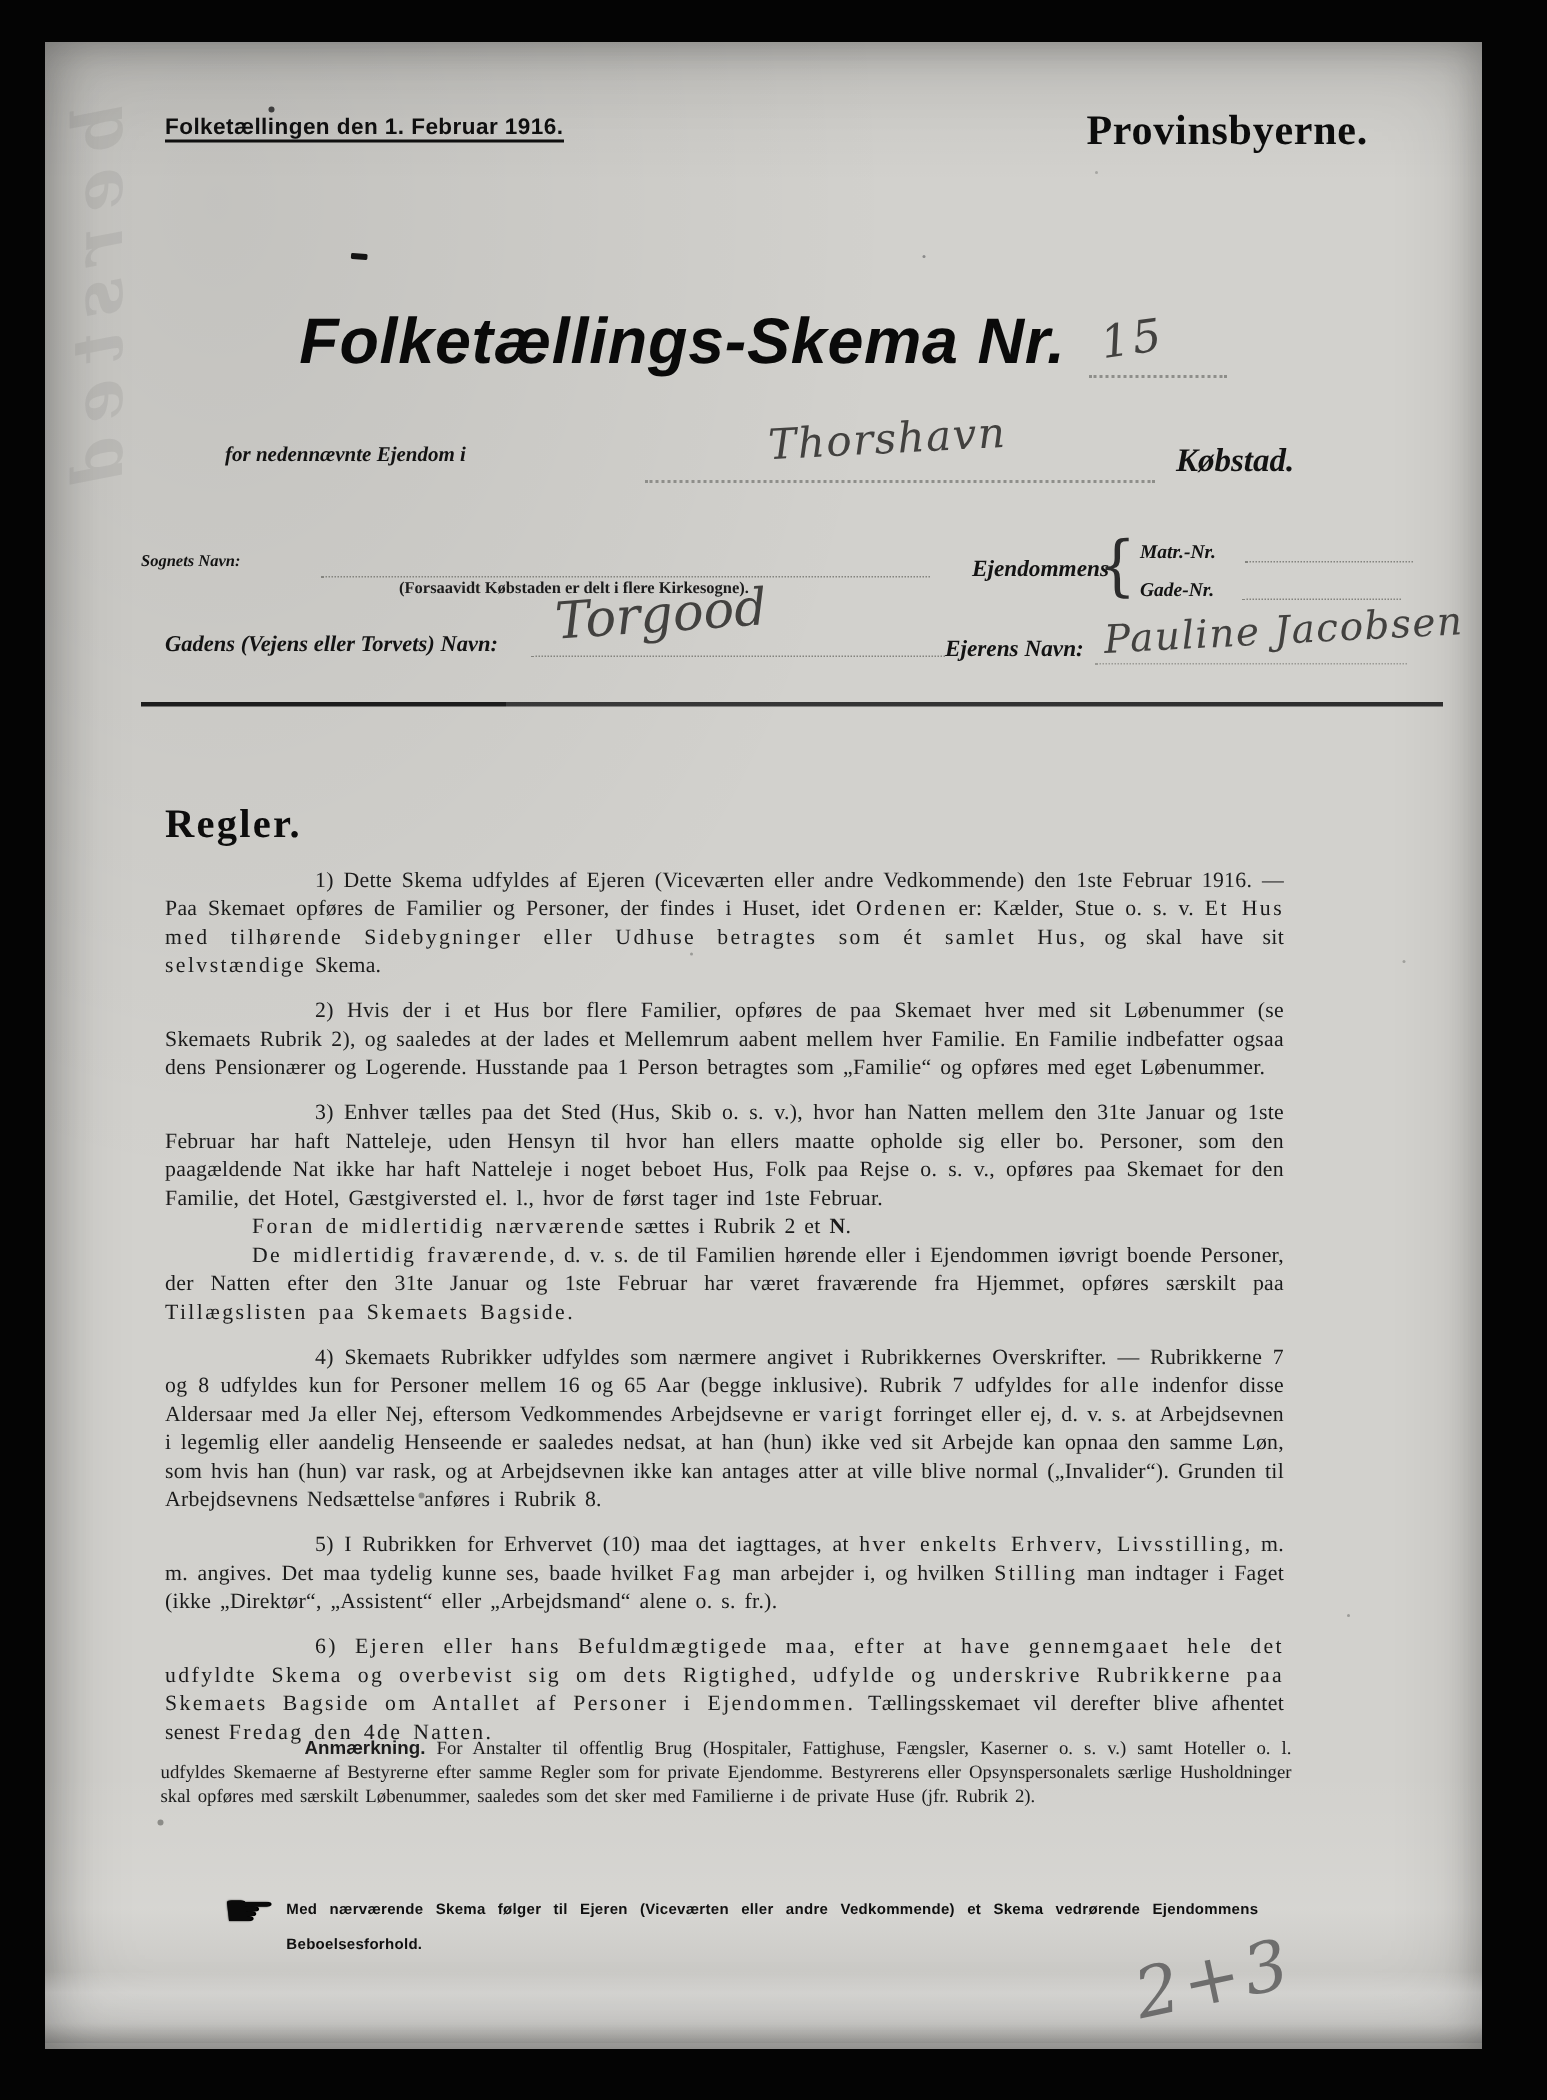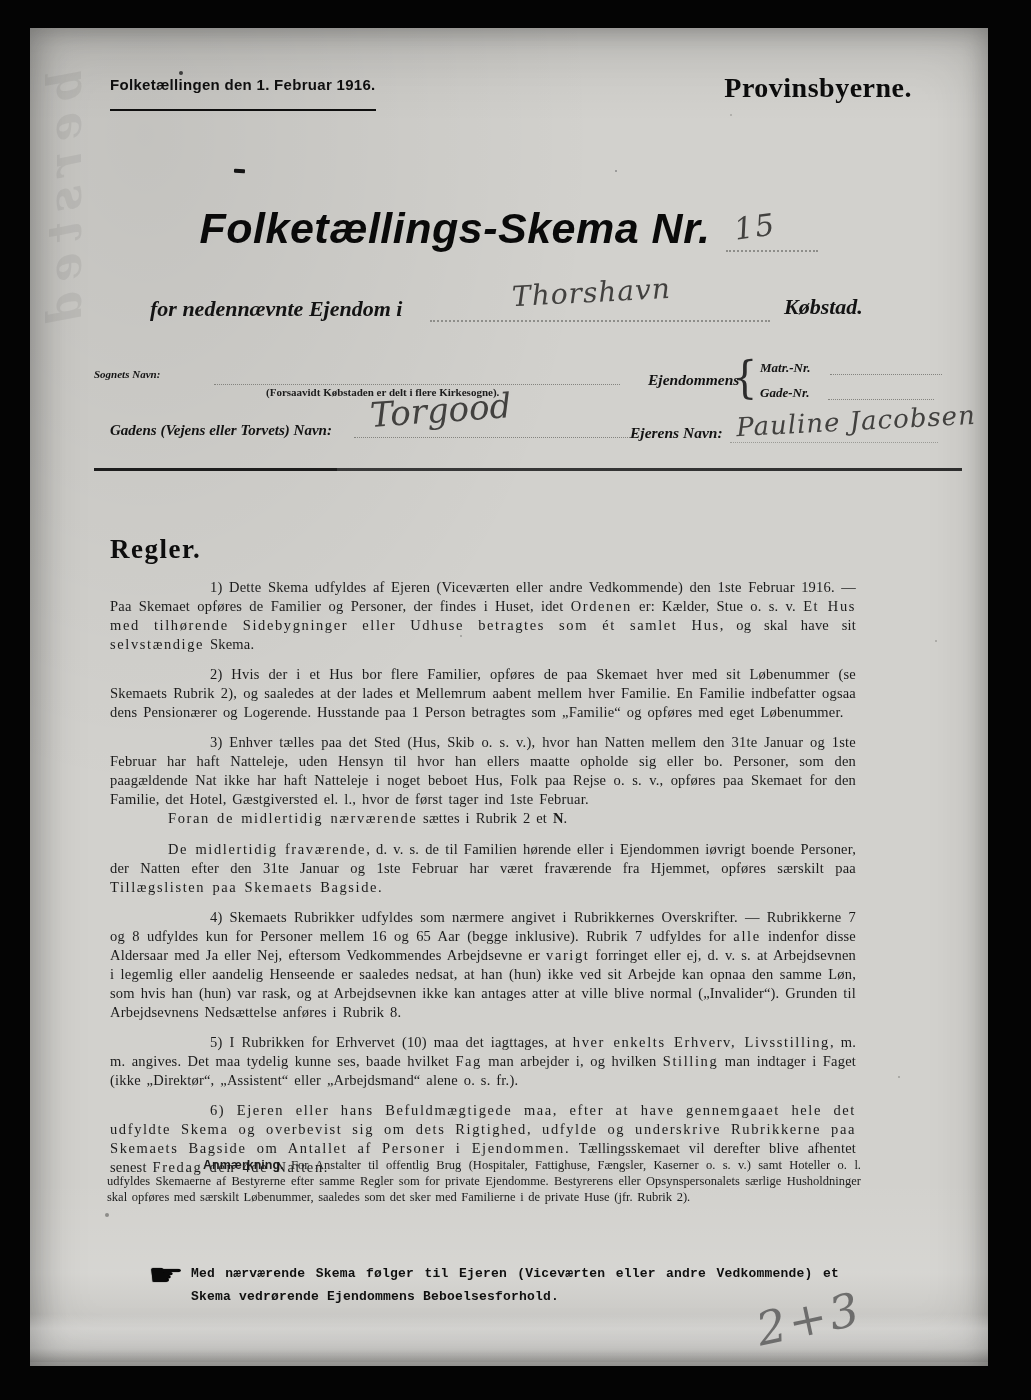--- a/index.html
+++ b/index.html
@@ -14,32 +14,32 @@
         background:linear-gradient(180deg,rgba(255,255,255,0),rgba(255,255,255,.26) 30%,rgba(255,255,255,.20) 72%,rgba(0,0,0,.06));}
   .ghost{position:absolute;left:8px;top:42px;height:250px;writing-mode:vertical-rl;transform:scaleX(-1);
          font-weight:bold;font-size:46px;letter-spacing:10px;color:#222;opacity:.09;}
   .specks{position:absolute;left:0;top:0;width:2px;height:2px;border-radius:50%;background:transparent;
           box-shadow:150px 44px 0 1px #3d3d3d, 585px 142px 0 0 #8a8a8a, 430px 607px 0 0 #9a9a96,
                      905px 612px 0 0 #a0a09c, 250px 968px 0 1px #90908c, 700px 86px 0 0 #a6a6a2,
                      76px 1186px 0 1px #8c8c88, 868px 1048px 0 0 #9c9c98;}
   .dash{position:absolute;left:204px;top:141px;width:11px;height:3.5px;background:#141414;transform:rotate(4deg);border-radius:1px;}
 
   .hdr-left{position:absolute;left:80px;top:48px;font-family:"Liberation Sans",sans-serif;font-weight:bold;
-            font-size:15px;letter-spacing:.3px;color:#0f0f0f;border-bottom:2.5px solid #0f0f0f;padding-bottom:16px;}
+            font-size:15px;letter-spacing:.3px;color:#0f0f0f;border-bottom:2.5px solid #0f0f0f;padding-bottom:0;}
   .hdr-right{position:absolute;right:76px;top:44px;font-weight:bold;font-size:28px;color:#0c0c0c;letter-spacing:.5px;}
 
   .title-row{position:absolute;left:0;right:0;top:176px;text-align:center;white-space:nowrap;}
   .title-text{font-family:"Liberation Sans",sans-serif;font-style:italic;font-weight:bold;font-size:43px;
               letter-spacing:.5px;color:#0a0a0a;}
   .title-numline{display:inline-block;width:92px;margin-left:16px;border-bottom:2px dotted #8e8e8a;text-align:left;}
   .hw{font-family:"DejaVu Serif",serif;font-style:italic;color:#42413f;}
   .title-num{font-size:30px;display:inline-block;transform:rotate(-8deg);position:relative;top:-6px;left:8px;letter-spacing:2px;}
 
   .lbl-it{font-weight:bold;font-style:italic;color:#131313;}
-  .sub-prefix{position:absolute;left:120px;top:268px;font-size:22px;}
+  .sub-prefix{position:absolute;left:120px;top:268px;font-size:14px;}
   .sub-line{position:absolute;left:400px;top:270px;width:340px;height:22px;border-bottom:2px dotted #8e8e8a;}
   .sub-hw{position:absolute;left:482px;top:248px;font-size:28px;transform:rotate(-3deg);letter-spacing:1px;}
   .sub-suffix{position:absolute;left:754px;top:266px;font-size:22px;}
 
   .f-sognets{position:absolute;left:64px;top:340px;font-size:11px;}
   .l-sognets{position:absolute;left:184px;top:338px;width:406px;height:18px;border-bottom:1.5px dotted #84847f;}
   .f-note{position:absolute;left:196px;top:358px;font-size:11px;font-weight:bold;color:#1c1c1c;margin-left:40px;}
   .f-ejd{position:absolute;left:600px;top:343px;font-size:15.5px;margin-left:18px;}
   .brace{position:absolute;left:702px;top:330px;font-family:"DejaVu Serif",serif;font-size:40px;line-height:40px;
          color:#2c2c2c;transform:scaleY(1.1);}
@@ -56,33 +56,33 @@
 
   .divider{position:absolute;left:64px;top:440px;width:868px;height:3px;
            background:linear-gradient(90deg,#1d1d1d 0,#1d1d1d 28%,#3a3a3a 28%,#2d2d2d 100%);}
 
   .content{position:absolute;left:80px;top:506px;width:746px;}
   .regler-h{font-size:27px;font-weight:bold;letter-spacing:1.5px;margin:0 0 13px;color:#0d0d0d;}
   .rules-body p{font-size:14.5px;line-height:19px;text-align:justify;color:#1b1b1b;margin:0 0 11px;
                 word-spacing:2px;letter-spacing:.2px;}
   .rules-body p.num{text-indent:100px;}
   .rules-body p.nogap{margin-bottom:0;}
-  .rules-body p.sub{text-indent:58px;margin-bottom:12px;}
+  .rules-body p.sub{text-indent:58px;margin-bottom:0;}
   .rules-body p.sub.gap{margin-bottom:11px;}
   .sp{letter-spacing:1.6px;}
   .b{font-weight:bold;}
 
   .anm{position:absolute;left:77px;top:1130px;width:754px;}
   .anm p{font-size:12.5px;line-height:15.8px;text-align:justify;text-indent:96px;color:#1b1b1b;margin:0;word-spacing:1.5px;}
   .anm .lead{font-family:"Liberation Sans",sans-serif;font-weight:bold;}
 
   .footer{position:absolute;left:118px;top:1234px;width:714px;display:flex;gap:16px;}
   .manicule{font-family:"DejaVu Sans",sans-serif;font-size:30px;line-height:26px;color:#0a0a0a;
             transform:scaleX(1.3);transform-origin:left;text-shadow:0 0 1px #000,1px 0 0 #000;}
-  .footer-text{font-family:Liberation Mono, monospace;font-weight:bold;font-size:13px;line-height:23px;
+  .footer-text{font-family:Liberation Sans, sans-serif;font-weight:bold;font-size:10px;line-height:23px;
                color:#0f0f0f;width:648px;text-align:justify;letter-spacing:.2px;}
 
   .pencil{position:absolute;left:726px;top:1264px;font-family:"DejaVu Serif",serif;font-style:italic;
           font-size:46px;color:rgba(82,82,82,.78);transform:rotate(-12deg);letter-spacing:3px;}
 </style>
 </head>
 <body>
 
 <div class="stage">
   <div class="paper">

